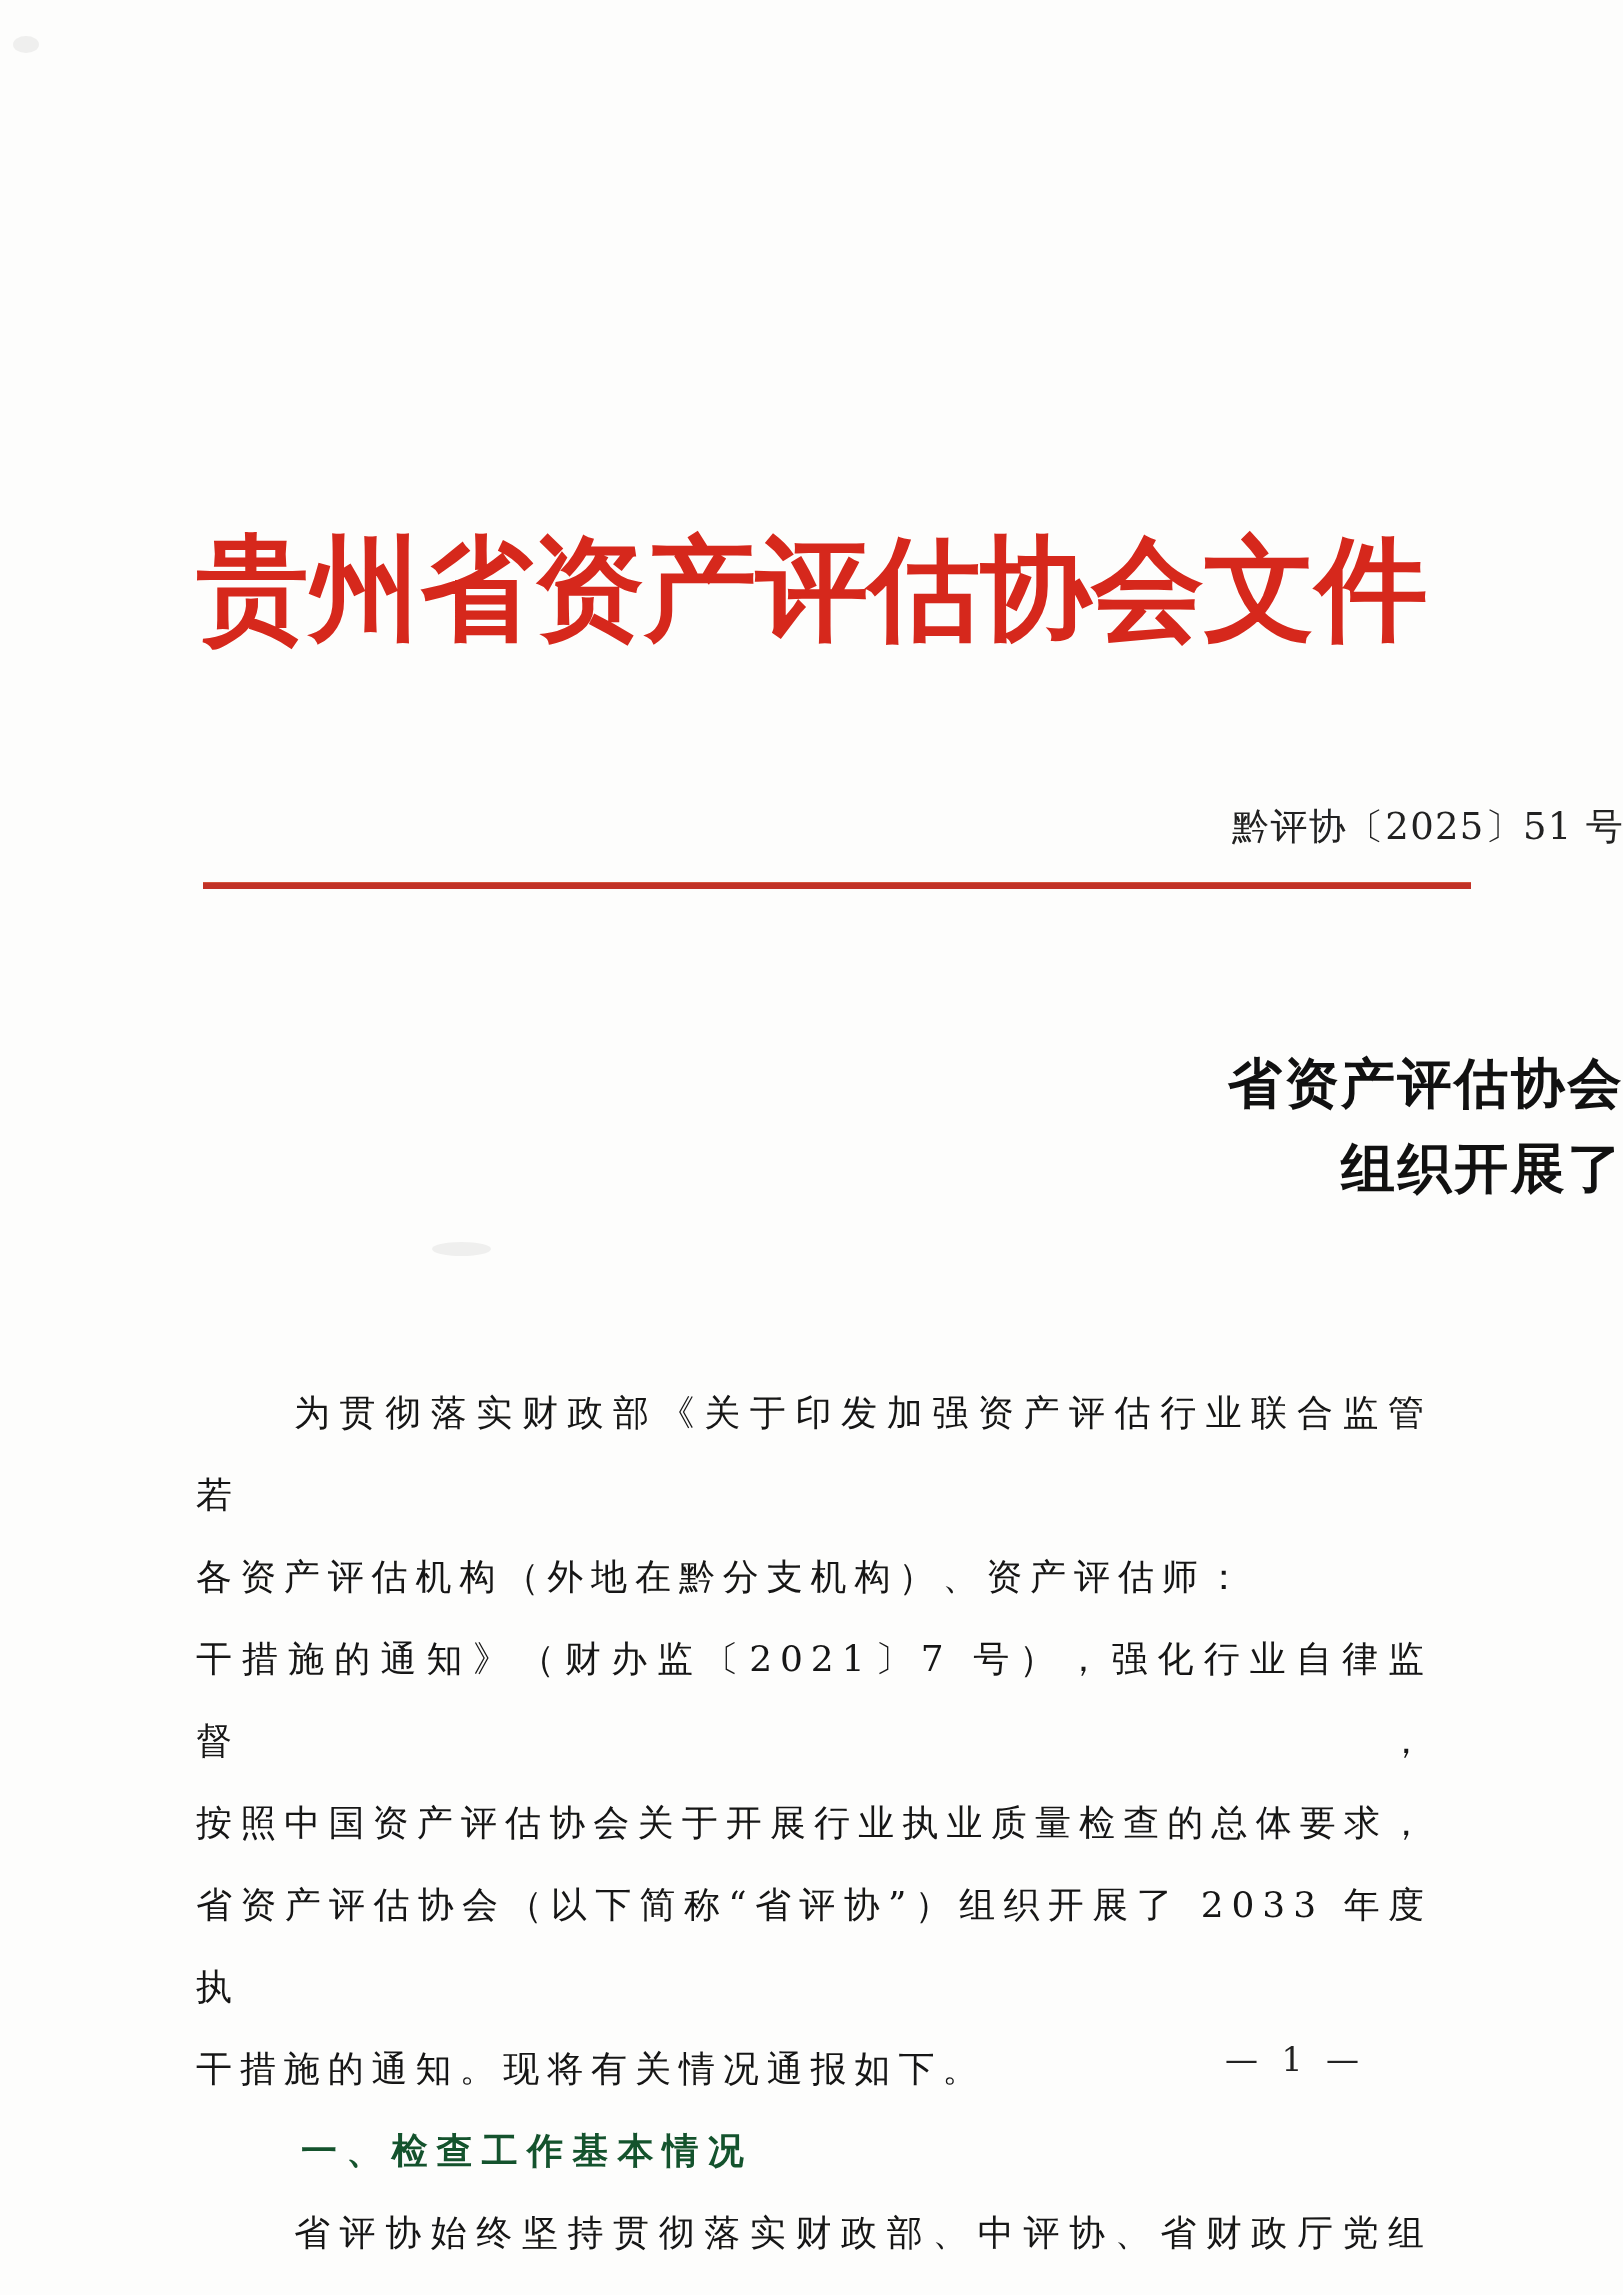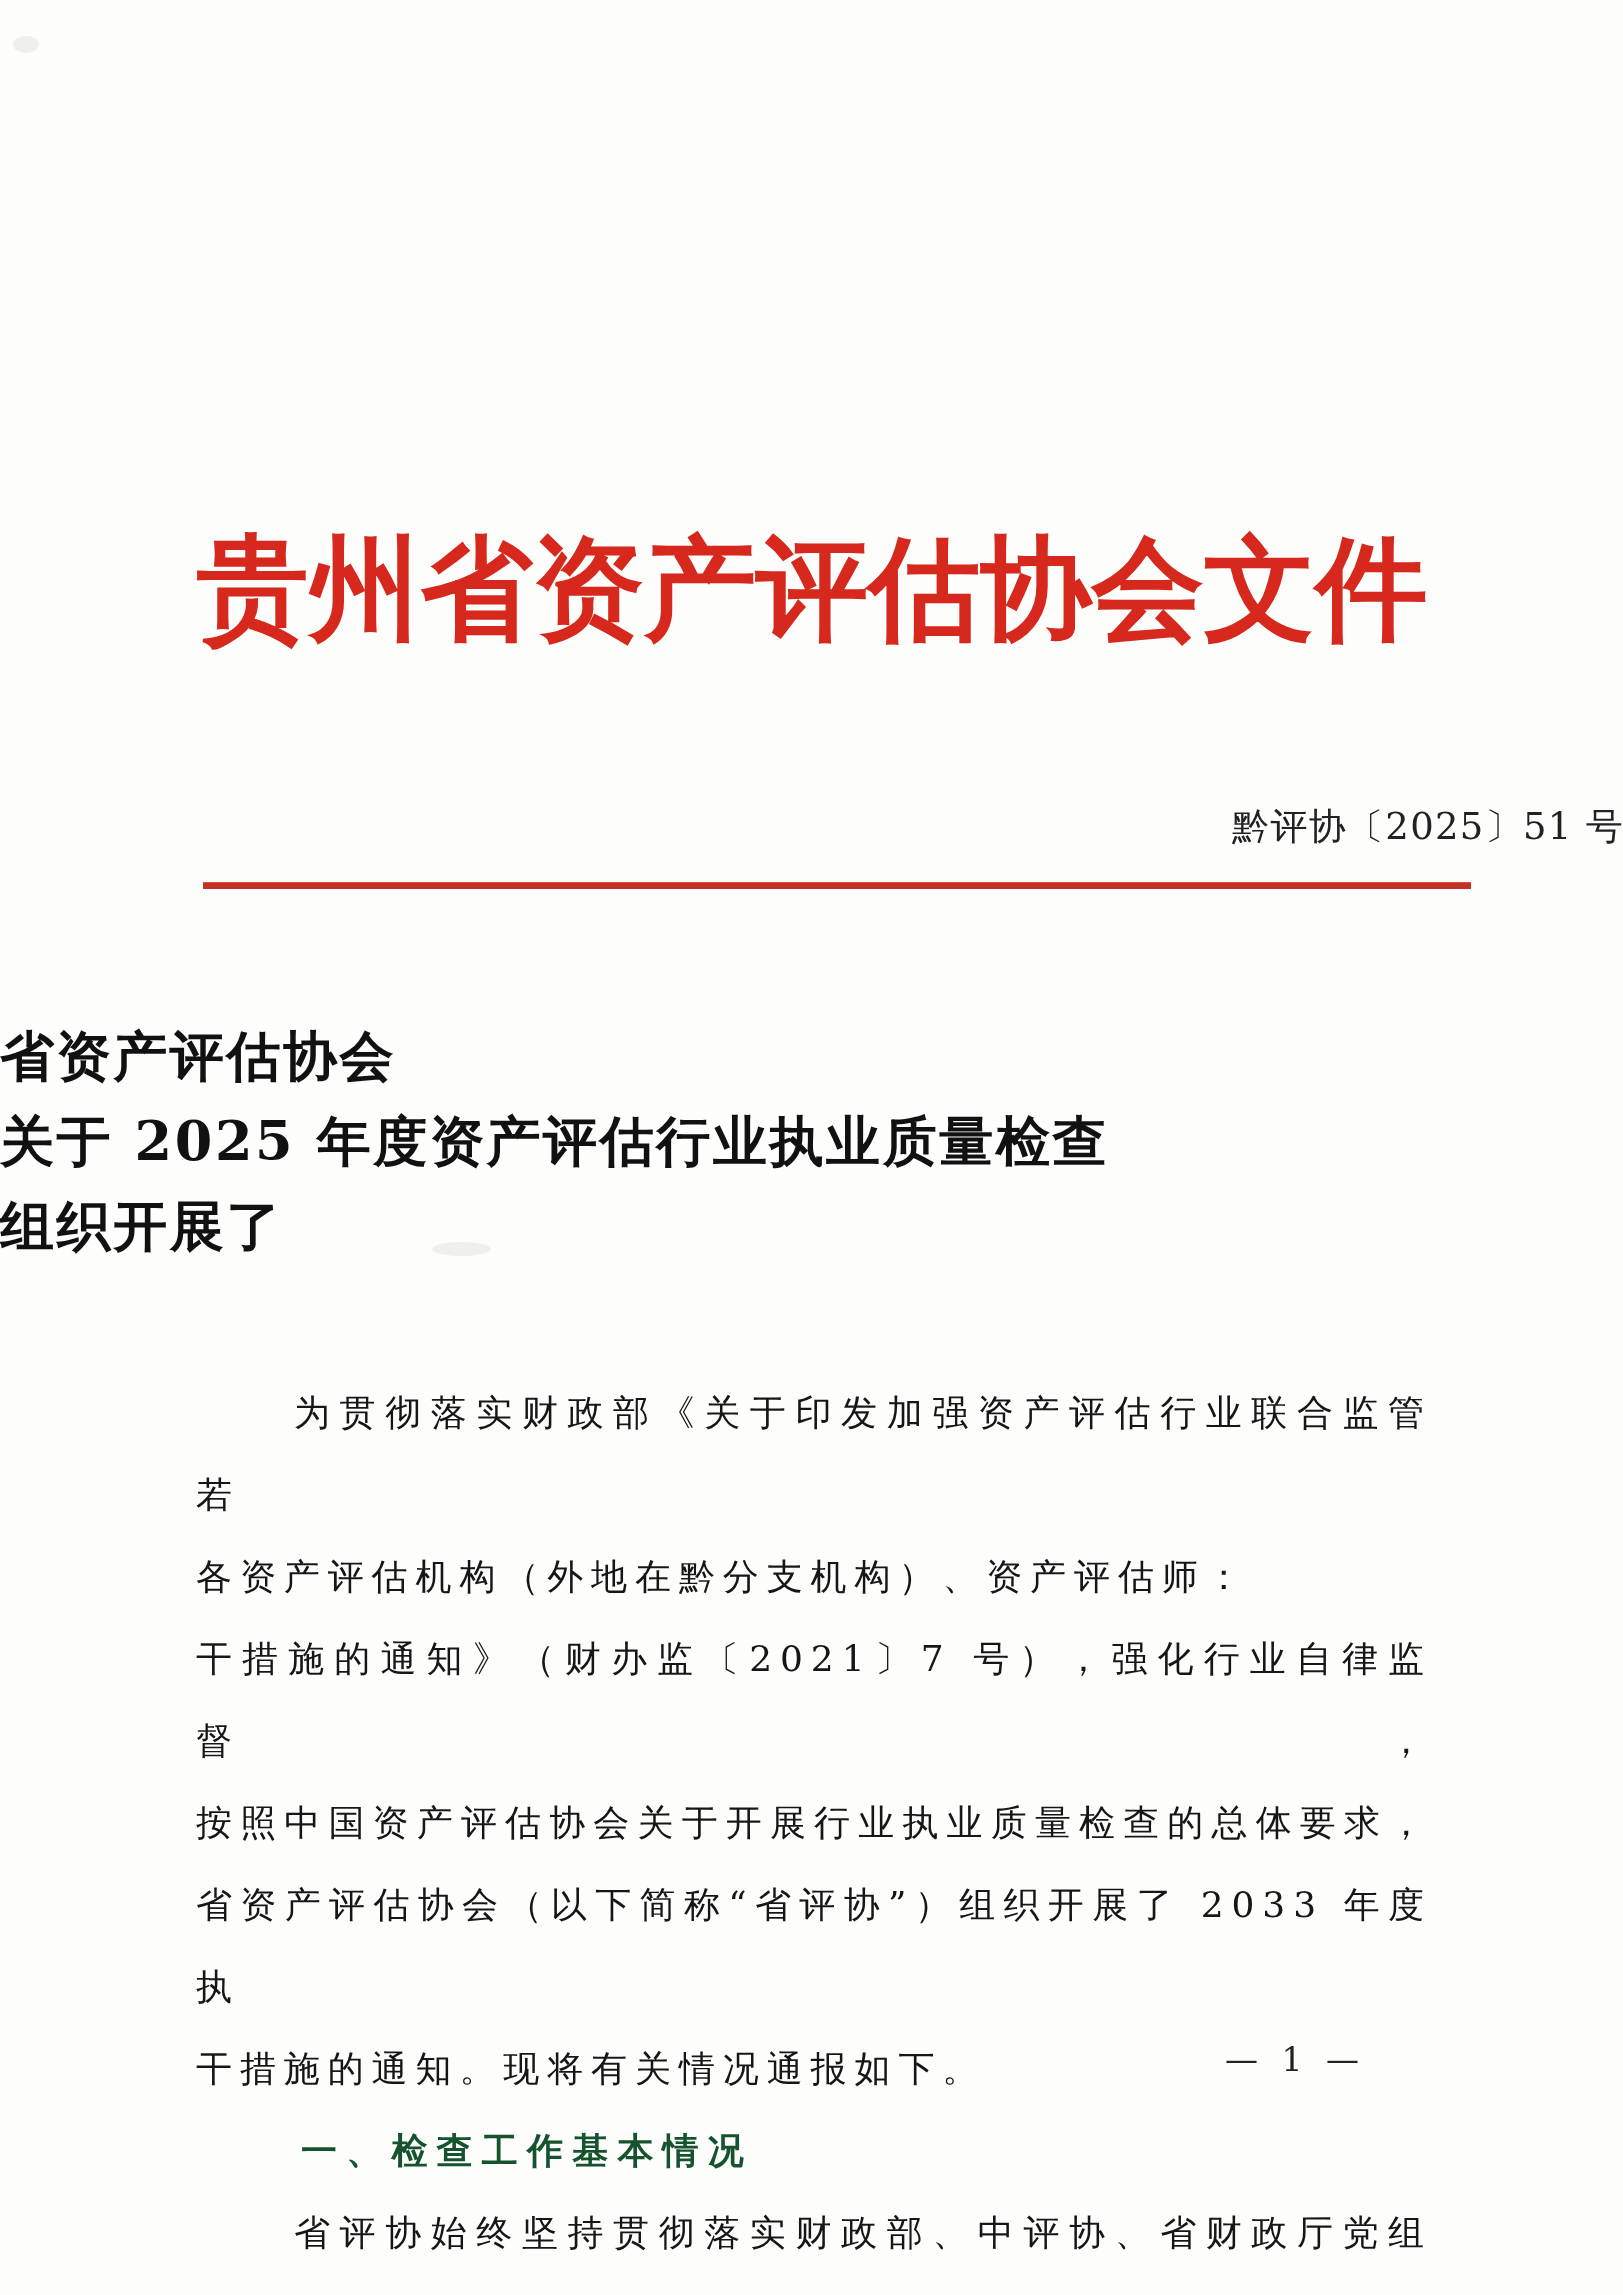--- a/index.html
+++ b/index.html
@@ -51,24 +51,24 @@
     top: 882px;
     left: 203px;
     width: 1268px;
     height: 5.9px;
     background: #c23227;
     border-top: 1.3px solid #d4543c;
   }
   
   .doc-title {
     position: absolute;
-    top: 1014px;
+    top: 1041px;
     left: 0;
     width: 100%;
-    text-align: left;
+    text-align: right;
     font-weight: bold;
     font-size: 54px;
     line-height: 85px;
     letter-spacing: 2.6px;
     color: #111;
   }
   .doc-title .t-line { white-space: nowrap; }
   
   .body-block {
     position: absolute;
@@ -122,21 +122,20 @@
 <div class="page">
 
   <div class="org-header">贵州省资产评估协会文件</div>
 
   <div class="doc-number">黔评协〔2025〕51 号</div>
 
   <div class="red-rule"></div>
 
   <div class="doc-title">
     <div class="t-line">省资产评估协会</div>
-    <div class="t-line">关于 2025 年度资产评估行业执业质量检查</div>
     <div class="t-line">组织开展了</div>
   </div>
 
   <div class="body-block">
     <div class="b-line indent justify">为贯彻落实财政部《关于印发加强资产评估行业联合监管若</div>
     <div class="b-line">各资产评估机构（外地在黔分支机构）、资产评估师：</div>
     <div class="b-line justify">干措施的通知》（财办监〔2021〕7 号），强化行业自律监督，</div>
     <div class="b-line justify">按照中国资产评估协会关于开展行业执业质量检查的总体要求，</div>
     <div class="b-line justify">省资产评估协会（以下简称“省评协”）组织开展了 2033 年度执</div>
     <div class="b-line">干措施的通知。现将有关情况通报如下。</div>

